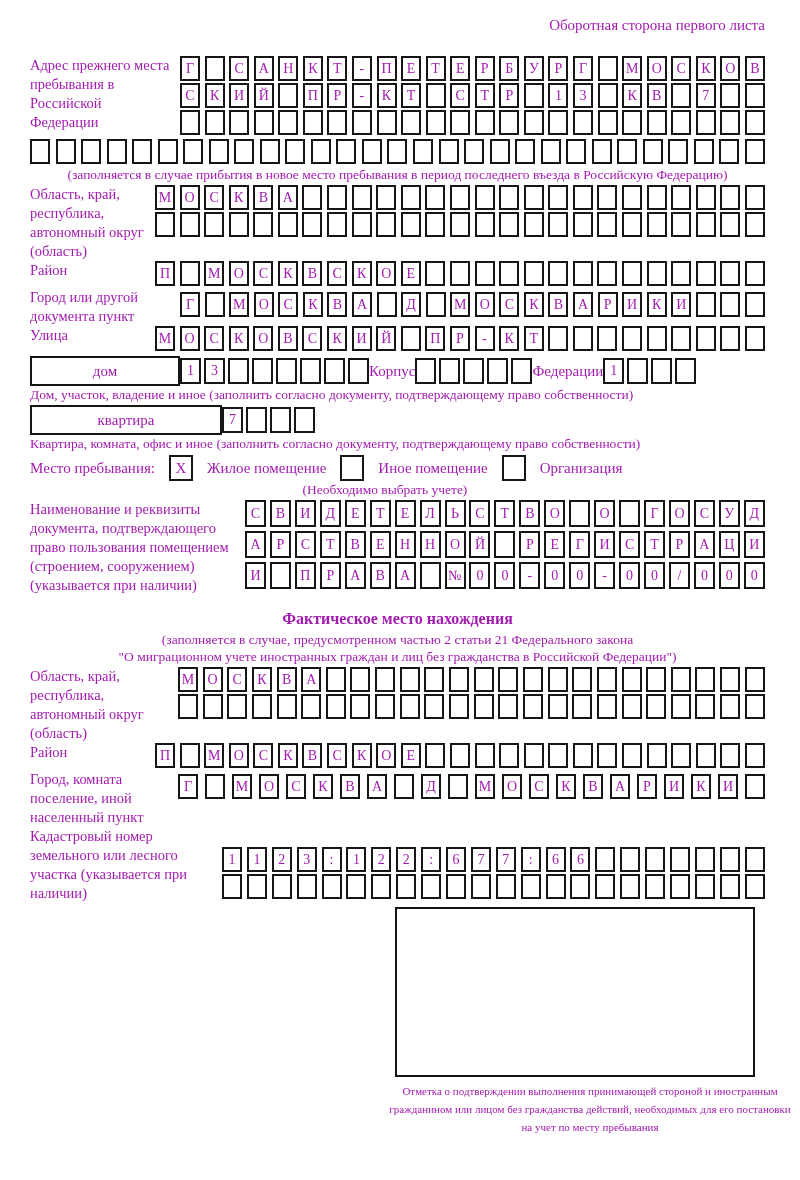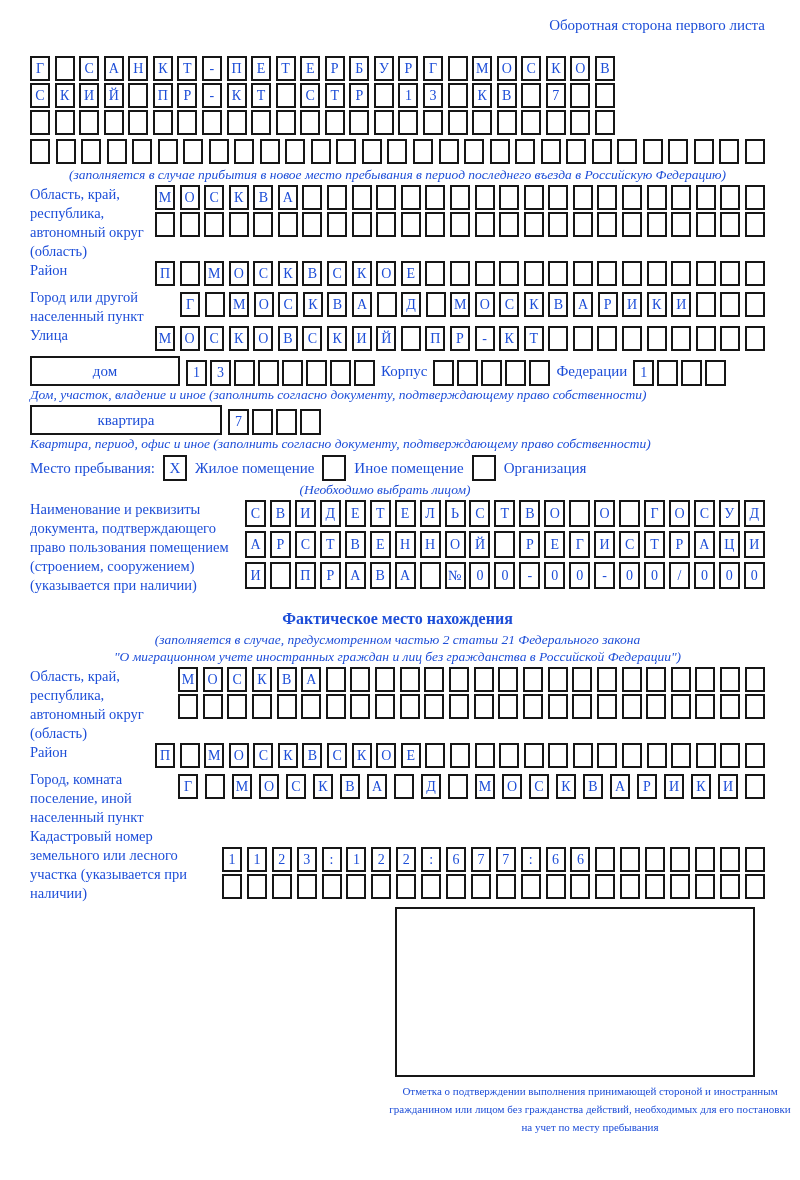--- a/index.html
+++ b/index.html
@@ -2,21 +2,21 @@
 <html><head>
 <meta charset="utf-8">
 <style>
   html,body{margin:0;padding:0;background:#fff;}
   .page{
     position:relative;
     width:800px;height:1180px;
     box-sizing:border-box;
     padding:16px 35px 0 30px;
     background:#fff;
-    color:#1d4ed8;
+    color:#a21caf;
     font-family:"Liberation Serif","DejaVu Serif",serif;
     overflow:hidden;
   }
   .corner-note{
     text-align:right;
     font-size:15px;
     line-height:18px;
   }
   .field{display:flex;align-items:flex-start;}
   .flabel{
@@ -48,21 +48,21 @@
     flex:none;
     width:20px;height:25px;
     border:2px solid #161616;
     box-sizing:border-box;
     display:flex;align-items:center;justify-content:center;
     font-size:14px;
     background:#fff;
   }
   .s520 .cbox{width:21px;height:27px;}
   .strip-gap .cbox{width:21px;height:26px;}
-  .note{font-size:13.5px;line-height:17px;font-style:italic;}
+  .note{font-size:13.5px;line-height:17px;}
   .center{text-align:center;}
   .h2{
     text-align:center;
     font-weight:bold;
     font-size:16.5px;
     line-height:22px;
     margin-top:4px;
   }
   .h3{
     text-align:center;
@@ -78,22 +78,22 @@
     height:30px;
     display:flex;align-items:center;justify-content:center;
     font-size:15px;
     background:#fff;
   }
   .inline-label{
     font-size:15px;line-height:30px;
     white-space:nowrap;
     flex:none;
   }
-  .domrow{display:flex;align-items:flex-end;gap:6px;margin-top:3px;}
-  .mestorow{display:flex;align-items:center;gap:8px;margin-top:3px;}
+  .domrow{display:flex;align-items:center;margin-top:3px;}
+  .mestorow{display:flex;align-items:center;gap:14px;margin-top:3px;}
   .mlabel{font-size:15px;white-space:nowrap;}
   .checkbox{
     flex:none;
     width:24px;height:26px;
     border:2px solid #161616;
     box-sizing:border-box;
     display:flex;align-items:center;justify-content:center;
     font-size:15px;
     background:#fff;
   }
@@ -119,20 +119,21 @@
   .off4{margin-top:4px;}
 </style>
 </head>
 <body>
 
 <div class="page">
 
   <div class="corner-note">Оборотная сторона первого листа</div>
 
   <div class="field mt22">
+    <div class="flabel w150">Адрес прежнего места пребывания в Российской Федерации</div>
     <div class="boxcol">
       <div class="strip s585">
           <div class="cbox">Г</div>
           <div class="cbox"></div>
           <div class="cbox">С</div>
           <div class="cbox">А</div>
           <div class="cbox">Н</div>
           <div class="cbox">К</div>
           <div class="cbox">Т</div>
           <div class="cbox">-</div>
@@ -326,21 +327,21 @@
         <div class="cbox"></div>
         <div class="cbox"></div>
         <div class="cbox"></div>
         <div class="cbox"></div>
         <div class="cbox"></div>
         <div class="cbox"></div>
       </div>
   </div>
 
   <div class="field">
-    <div class="flabel w150">Город или другой населенный пункт</div>
+    <div class="flabel w150">Город или другой документа пункт</div>
     <div class="strip s585 off4">
         <div class="cbox">Г</div>
         <div class="cbox"></div>
         <div class="cbox">М</div>
         <div class="cbox">О</div>
         <div class="cbox">С</div>
         <div class="cbox">К</div>
         <div class="cbox">В</div>
         <div class="cbox">А</div>
         <div class="cbox"></div>
@@ -425,32 +426,32 @@
 
   <div class="domrow mt2">
     <div class="widebox" style="width:192px;">квартира</div>
     <div class="strip-gap">
         <div class="cbox">7</div>
         <div class="cbox"></div>
         <div class="cbox"></div>
         <div class="cbox"></div>
       </div>
   </div>
-  <div class="note">Квартира, период, офис и иное (заполнить согласно документу, подтверждающему право собственности)</div>
+  <div class="note">Квартира, комната, офис и иное (заполнить согласно документу, подтверждающему право собственности)</div>
 
   <div class="mestorow">
     <span class="mlabel">Место пребывания:</span>
     <span class="checkbox">X</span>
     <span class="mlabel">Жилое помещение</span>
     <span class="checkbox"></span>
     <span class="mlabel">Иное помещение</span>
     <span class="checkbox"></span>
     <span class="mlabel">Организация</span>
   </div>
-  <div class="note" style="margin-left:220px;width:270px;text-align:center;">(Необходимо выбрать лицом)</div>
+  <div class="note" style="margin-left:220px;width:270px;text-align:center;">(Необходимо выбрать учете)</div>
 
   <div class="field mt2">
     <div class="flabel w215">Наименование и реквизиты документа, подтверждающего право пользования помещением (строением, сооружением) (указывается при наличии)</div>
     <div class="boxcol">
       <div class="strip s520" style="margin-bottom:4px;">
           <div class="cbox">С</div>
           <div class="cbox">В</div>
           <div class="cbox">И</div>
           <div class="cbox">Д</div>
           <div class="cbox">Е</div>

